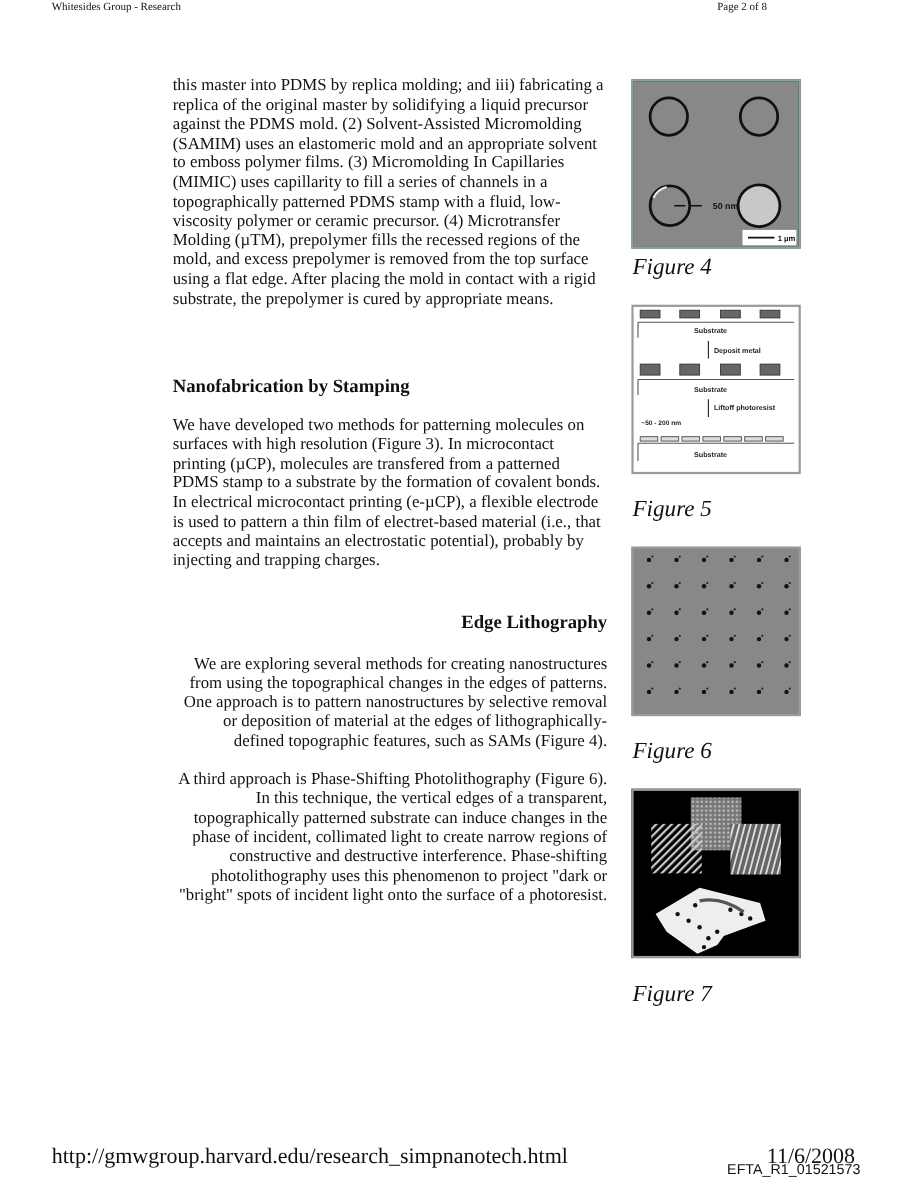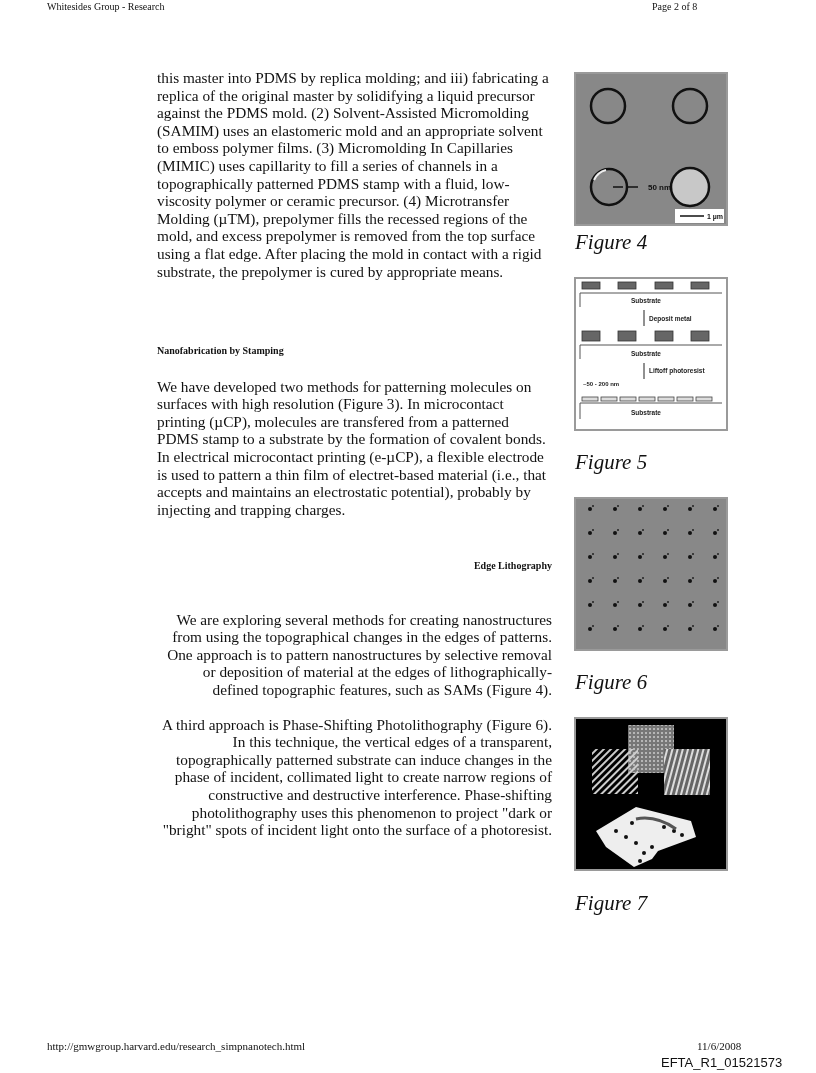--- a/index.html
+++ b/index.html
@@ -3,46 +3,46 @@
 <meta charset="utf-8">
 <style>
   html, body { margin:0; padding:0; background:#ffffff; }
   body { width:816px; height:1073px; position:relative; overflow:hidden;
          font-family:"Liberation Serif", serif; color:#111; }
   .hdr { position:absolute; top:1px; font-size:10px; }
   .hdr-left { left:47px; }
   .hdr-right { left:652px; }
   .col { position:absolute; left:157px; width:395px; font-size:15.3px; line-height:17.6px; }
   .col p { margin:0; }
-  .col h3 { margin:0; font-size:10px; font-weight:bold; line-height:17.6px; }
+  .col h3 { margin:0; font-size:17px; font-weight:bold; line-height:17.6px; }
   .fig { position:absolute; left:574px; width:154px; height:154px; box-sizing:border-box;
          border:2px solid #9a9a9a; overflow:hidden; }
   .cap { position:absolute; left:575px; font-size:21px;font-style:italic; }
-  .ftr { position:absolute; font-size:11px; }
+  .ftr { position:absolute; font-size:20px; }
   .ftr-url { left:47px; top:1040px; }
   .ftr-date { left:697px; top:1040px; }
   .ftr-id { left:661px; top:1055px; font-family:"Liberation Sans", sans-serif; font-size:13px; }
   svg text { font-family:"Liberation Sans", sans-serif; font-weight:bold; }
 </style>
 </head>
 <body>
 
 <div class="hdr hdr-left">Whitesides Group - Research</div>
 <div class="hdr hdr-right">Page 2 of 8</div>
 
 <div class="col" style="top:69px;">
   <p>this master into PDMS by replica molding; and iii) fabricating a replica of the original master by solidifying a liquid precursor against the PDMS mold. (2) Solvent-Assisted Micromolding (SAMIM) uses an elastomeric mold and an appropriate solvent to emboss polymer films. (3) Micromolding In Capillaries (MIMIC) uses capillarity to fill a series of channels in a topographically patterned PDMS stamp with a fluid, low-viscosity polymer or ceramic precursor. (4) Microtransfer Molding (µTM), prepolymer fills the recessed regions of the mold, and excess prepolymer is removed from the top surface using a flat edge. After placing the mold in contact with a rigid substrate, the prepolymer is cured by appropriate means.</p>
 </div>
 <div class="col" style="top:342px;">
   <h3>Nanofabrication by Stamping</h3>
   <p style="margin-top:18px;">We have developed two methods for patterning molecules on surfaces with high resolution (Figure 3). In microcontact printing (µCP), molecules are transfered from a patterned PDMS stamp to a substrate by the formation of covalent bonds. In electrical microcontact printing (e-µCP), a flexible electrode is used to pattern a thin film of electret-based material (i.e., that accepts and maintains an electrostatic potential), probably by injecting and trapping charges.</p>
 </div>
 <div class="col" style="top:557px;text-align:right;">
   <h3>Edge Lithography</h3>
-  <p style="margin-top:36px;">We are exploring several methods for creating nanostructures from using the topographical changes in the edges of patterns. One approach is to pattern nanostructures by selective removal or deposition of material at the edges of lithographically-defined topographic features, such as SAMs (Figure 4).</p>
+  <p style="margin-top:20px;">We are exploring several methods for creating nanostructures from using the topographical changes in the edges of patterns. One approach is to pattern nanostructures by selective removal or deposition of material at the edges of lithographically-defined topographic features, such as SAMs (Figure 4).</p>
   <p style="margin-top:17px;">A third approach is Phase-Shifting Photolithography (Figure 6). In this technique, the vertical edges of a transparent, topographically patterned substrate can induce changes in the phase of incident, collimated light to create narrow regions of constructive and destructive interference. Phase-shifting photolithography uses this phenomenon to project "dark or "bright" spots of incident light onto the surface of a photoresist.</p>
 </div>
 
 <div class="fig" style="top:72px; background:#0f766e;">
   <svg width="150" height="150" viewBox="0 0 150 150">
     <rect width="150" height="150" fill="#888"></rect>
     <circle cx="32" cy="32" r="17" fill="none" stroke="#111" stroke-width="2.5"></circle>
     <circle cx="114" cy="32" r="17" fill="none" stroke="#111" stroke-width="2.5"></circle>
     <circle cx="33" cy="113" r="18" fill="none" stroke="#111" stroke-width="2.5"></circle>
     <path d="M18 106 A18 18 0 0 1 30 96" stroke="#eee" stroke-width="2" fill="none"></path>

